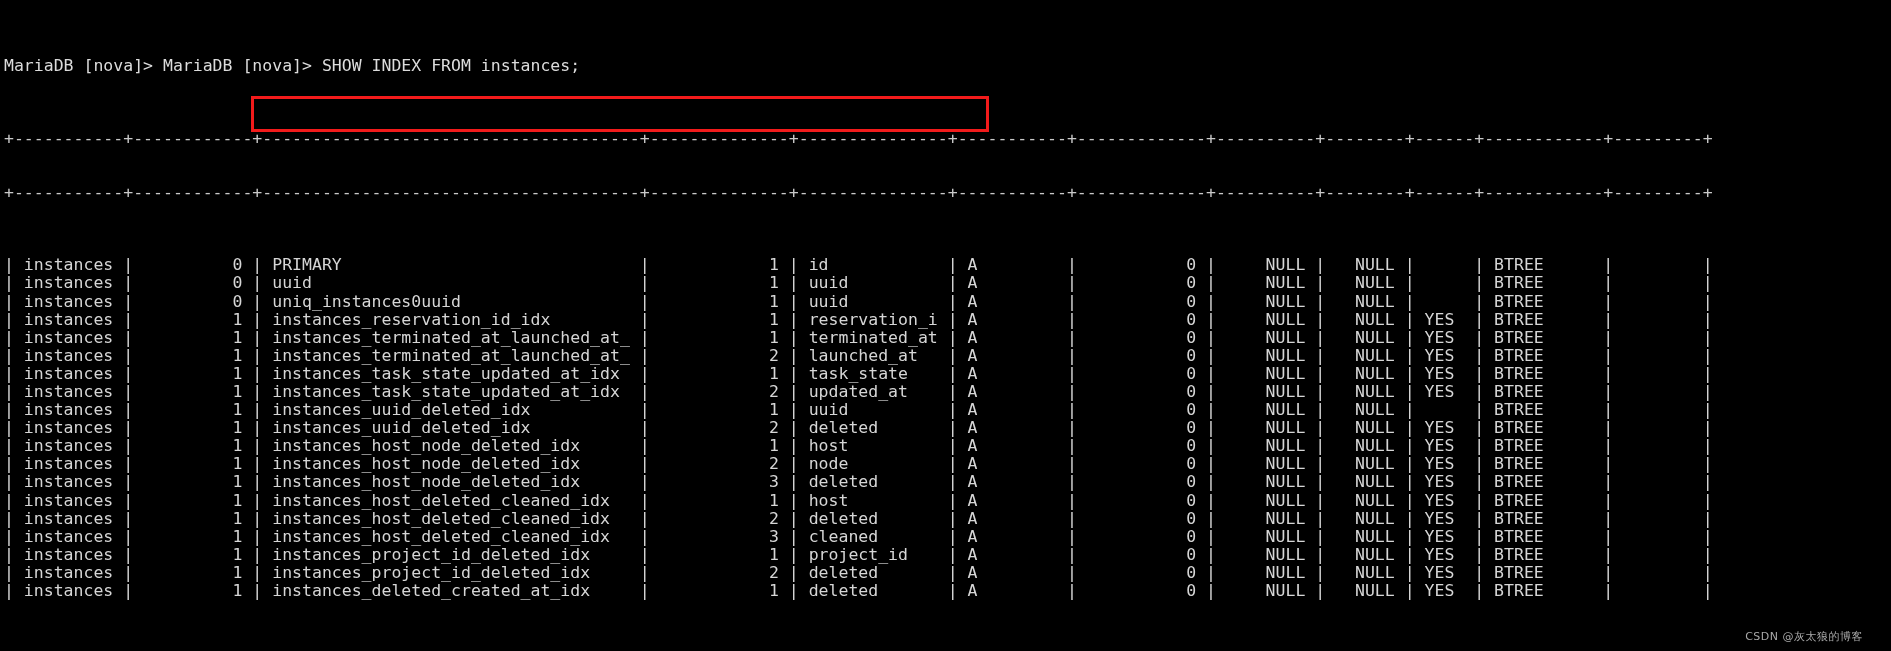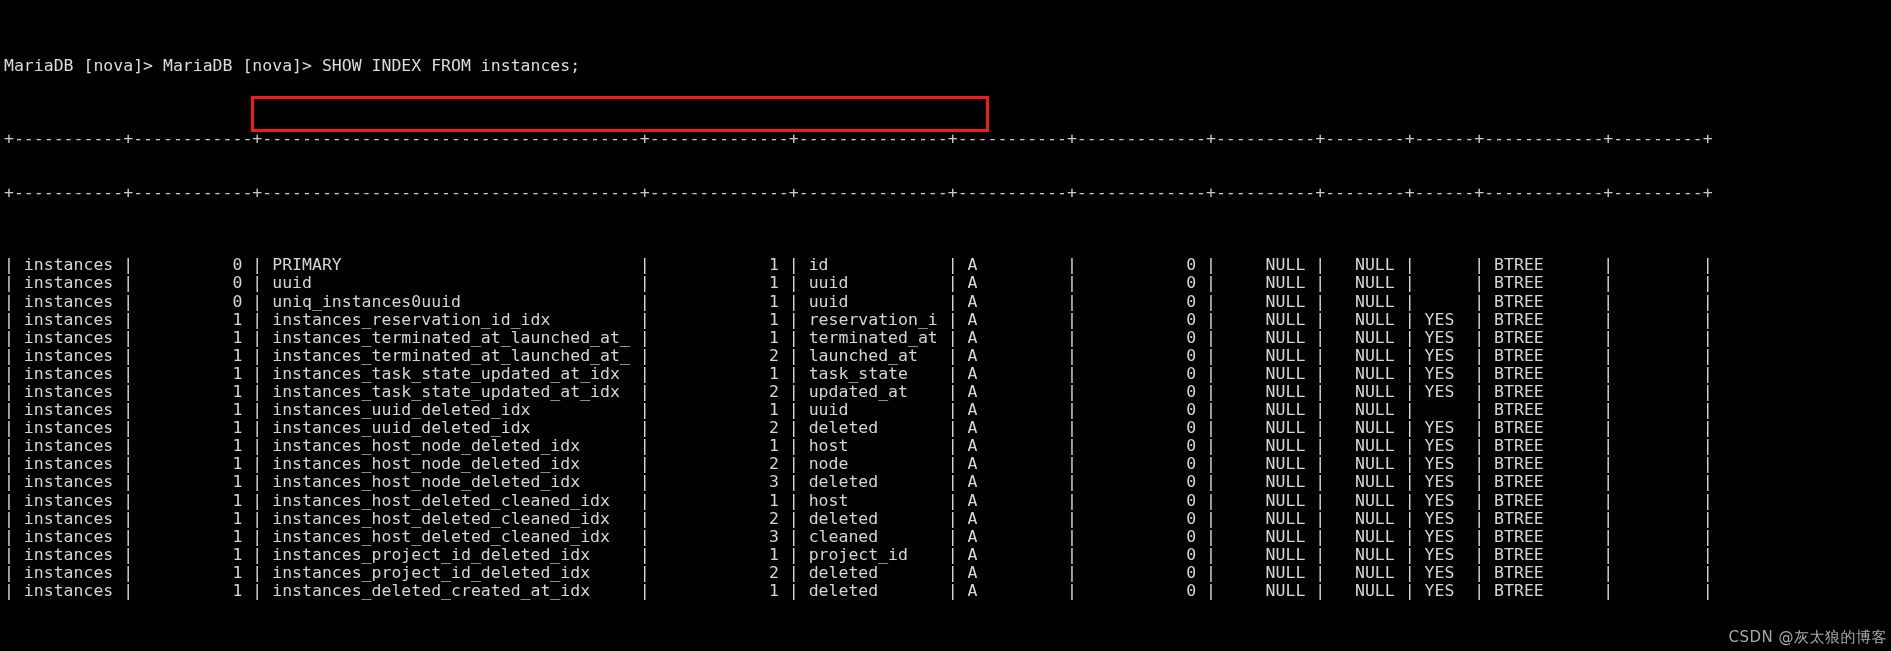--- a/index.html
+++ b/index.html
@@ -44,25 +44,25 @@
     top: 96px;
     width: 738px;
     height: 36px;
     border: 3px solid #f21b1b;
     box-sizing: border-box;
     pointer-events: none;
     z-index: 5;
   }
   #watermark {
     position: absolute;
-    right: 4px;
+    right: 28px;
     bottom: 5px;
     color: #a8a8a8;
     font-family: "DejaVu Sans", "Liberation Sans", sans-serif;
-    font-size: 15px;
+    font-size: 11px;
     letter-spacing: 0.5px;
     z-index: 6;
     white-space: pre;
   }
 </style>
 </head>
 <body>
 
 <div id="terminal">
 

